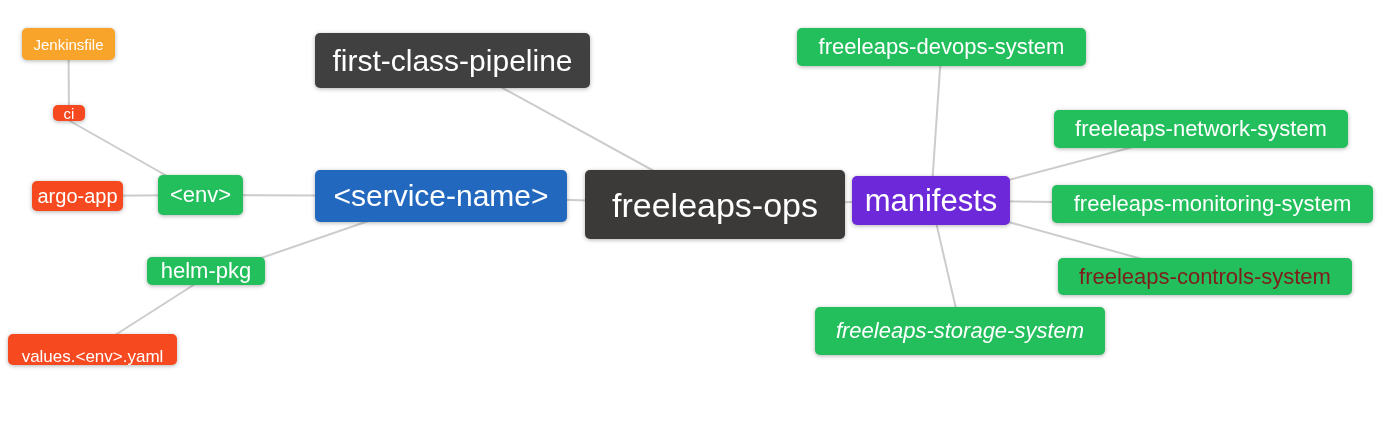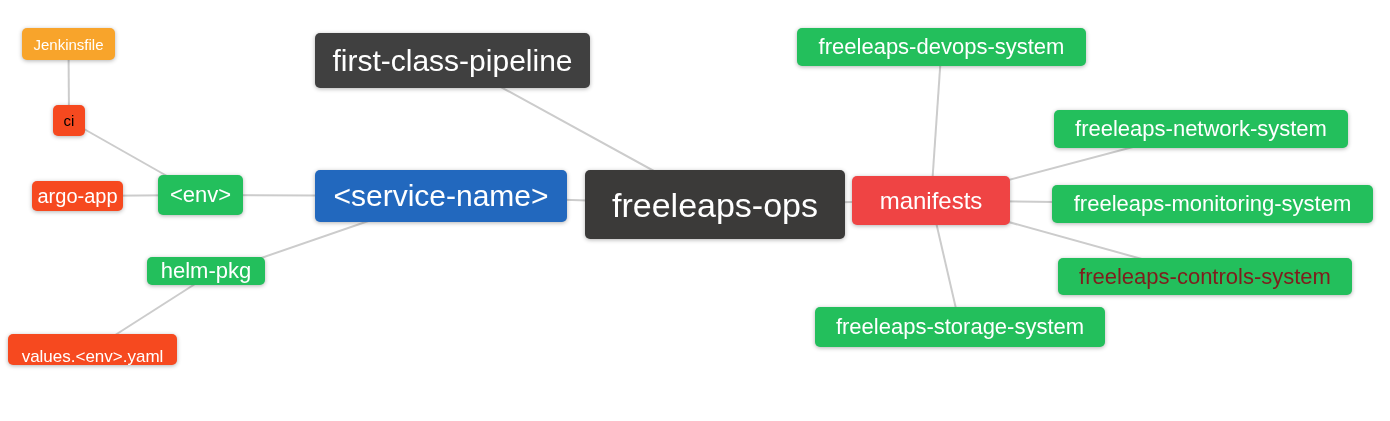--- a/index.html
+++ b/index.html
@@ -49,21 +49,21 @@
       <line x1="931" y1="200.5" x2="941.5" y2="47" stroke="#CCCCCC" stroke-width="2"></line>
       <line x1="931" y1="200.5" x2="1201" y2="129" stroke="#CCCCCC" stroke-width="2"></line>
       <line x1="931" y1="200.5" x2="1212.5" y2="204" stroke="#CCCCCC" stroke-width="2"></line>
       <line x1="931" y1="200.5" x2="1205" y2="276.5" stroke="#CCCCCC" stroke-width="2"></line>
       <line x1="931" y1="200.5" x2="960" y2="326" stroke="#CCCCCC" stroke-width="2"></line>
     </svg>
   <div id="node-layer">
       <div class="node" style="left: 22px; top: 28px; width: 93px; height: 32px; background: rgb(248, 164, 43); font-size: 15px; color: rgb(255, 255, 255);">
         <span>Jenkinsfile</span>
       </div>
-      <div class="node" style="left: 53px; top: 105px; width: 32px; height: 31px; background: rgb(246, 73, 31); font-size: 15px; color: #000000;">
+      <div class="node" style="left: 53px; top: 105px; width: 32px; height: 16px; background: rgb(246, 73, 31); font-size: 15px; color: #ffffff;">
         <span>ci</span>
       </div>
       <div class="node" style="left: 32px; top: 181px; width: 91px; height: 30px; background: rgb(246, 73, 31); font-size: 20px; color: rgb(255, 255, 255);">
         <span>argo-app</span>
       </div>
       <div class="node" style="left: 158px; top: 175px; width: 85px; height: 40px; background: rgb(35, 191, 92); font-size: 22px; color: rgb(255, 255, 255); justify-content: center;">
         <span>&lt;env&gt;</span>
       </div>
       <div class="node" style="left: 147px; top: 257px; width: 118px; height: 28px; background: rgb(35, 191, 92); font-size: 22px; color: rgb(255, 255, 255);">
         <span>helm-pkg</span>
@@ -73,32 +73,32 @@
       </div>
       <div class="node" style="left: 315px; top: 33px; width: 275px; height: 55px; background: #404040; font-size: 30px; color: rgb(255, 255, 255);">
         <span>first-class-pipeline</span>
       </div>
       <div class="node" style="left: 315px; top: 170px; width: 252px; height: 52px; background: rgb(34, 104, 190); font-size: 30px; color: rgb(255, 255, 255);">
         <span>&lt;service-name&gt;</span>
       </div>
       <div class="node" style="left: 585px; top: 170px; width: 260px; height: 69px; background: rgb(59, 58, 57); font-size: 34px; color: rgb(255, 255, 255);">
         <span>freeleaps-ops</span>
       </div>
-      <div class="node" style="left: 852px; top: 176px; width: 158px; height: 49px; background: #ef4444; font-size: 24px; color: rgb(255, 255, 255);">
+      <div class="node" style="left: 852px; top: 176px; width: 158px; height: 49px; background: #6d28d9; font-size: 31px; color: rgb(255, 255, 255);">
         <span>manifests</span>
       </div>
       <div class="node" style="left: 797px; top: 28px; width: 289px; height: 38px; background: rgb(35, 191, 92); font-size: 22px; color: rgb(255, 255, 255);">
         <span>freeleaps-devops-system</span>
       </div>
       <div class="node" style="left: 1054px; top: 110px; width: 294px; height: 38px; background: rgb(35, 191, 92); font-size: 22px; color: rgb(255, 255, 255);">
         <span>freeleaps-network-system</span>
       </div>
       <div class="node" style="left: 1052px; top: 185px; width: 321px; height: 38px; background: rgb(35, 191, 92); font-size: 22px; color: rgb(255, 255, 255);">
         <span>freeleaps-monitoring-system</span>
       </div>
       <div class="node" style="left: 1058px; top: 258px; width: 294px; height: 37px; background: rgb(35, 191, 92); font-size: 22px; color: #7f1d1d;">
         <span>freeleaps-controls-system</span>
       </div>
-      <div class="node" style="left: 815px; top: 307px; width: 290px; height: 40px; background: rgb(35, 191, 92); font-size: 22px; color: rgb(255, 255, 255);">
+      <div class="node" style="left: 815px; top: 307px; width: 290px; height: 48px; background: rgb(35, 191, 92); font-size: 22px; color: rgb(255, 255, 255); font-style: italic;">
         <span>freeleaps-storage-system</span>
       </div>
     </div>
 </div>
 
 </body></html>

